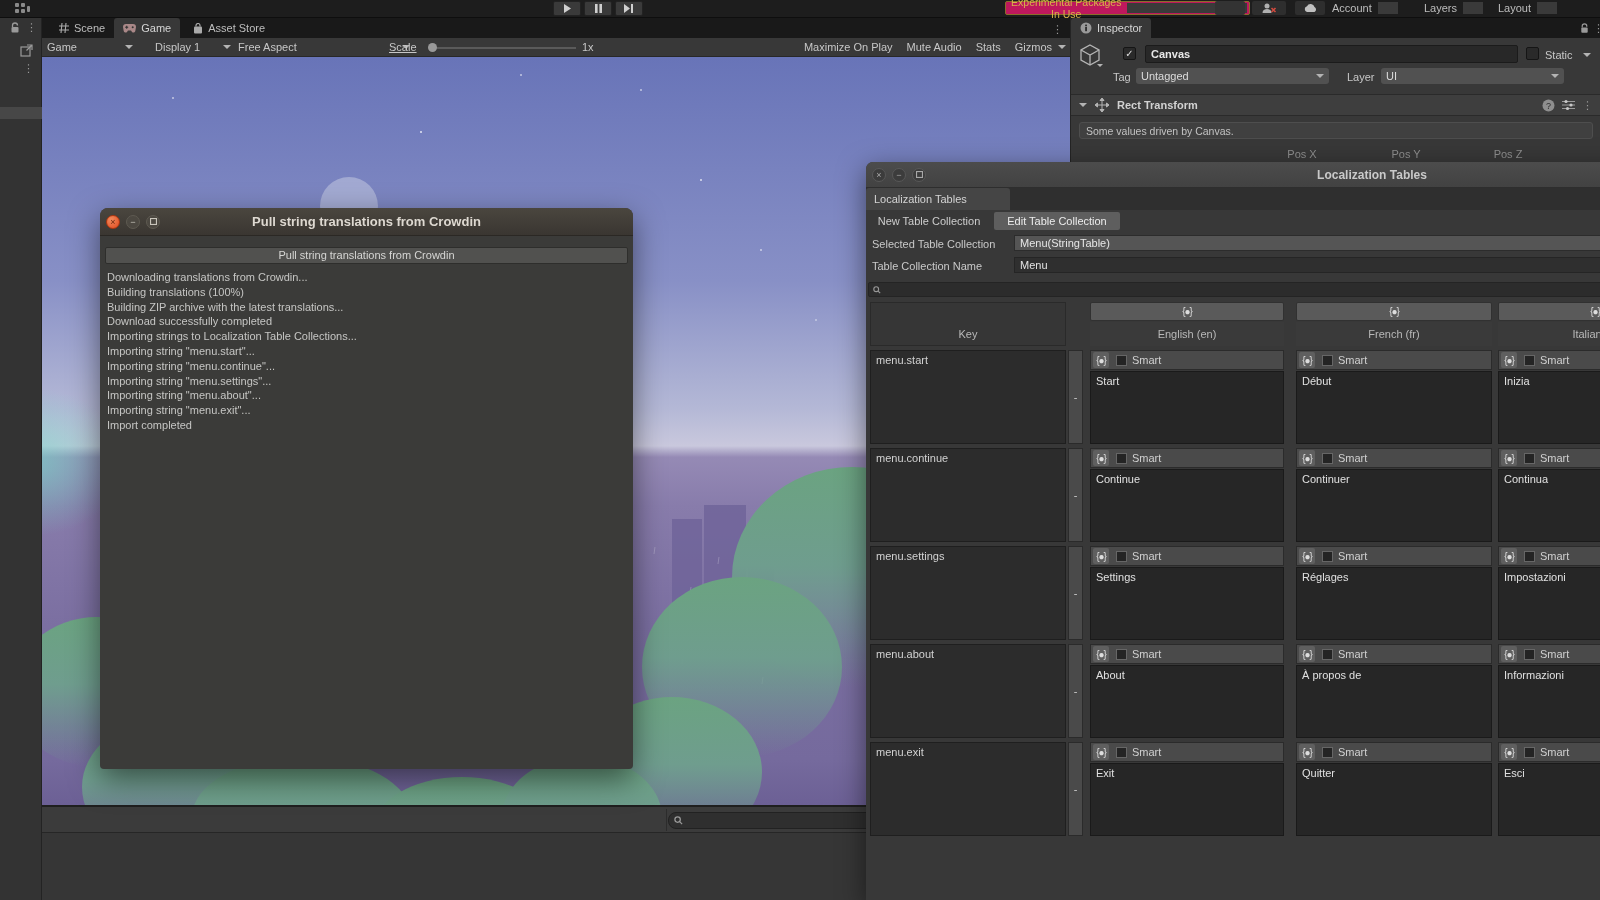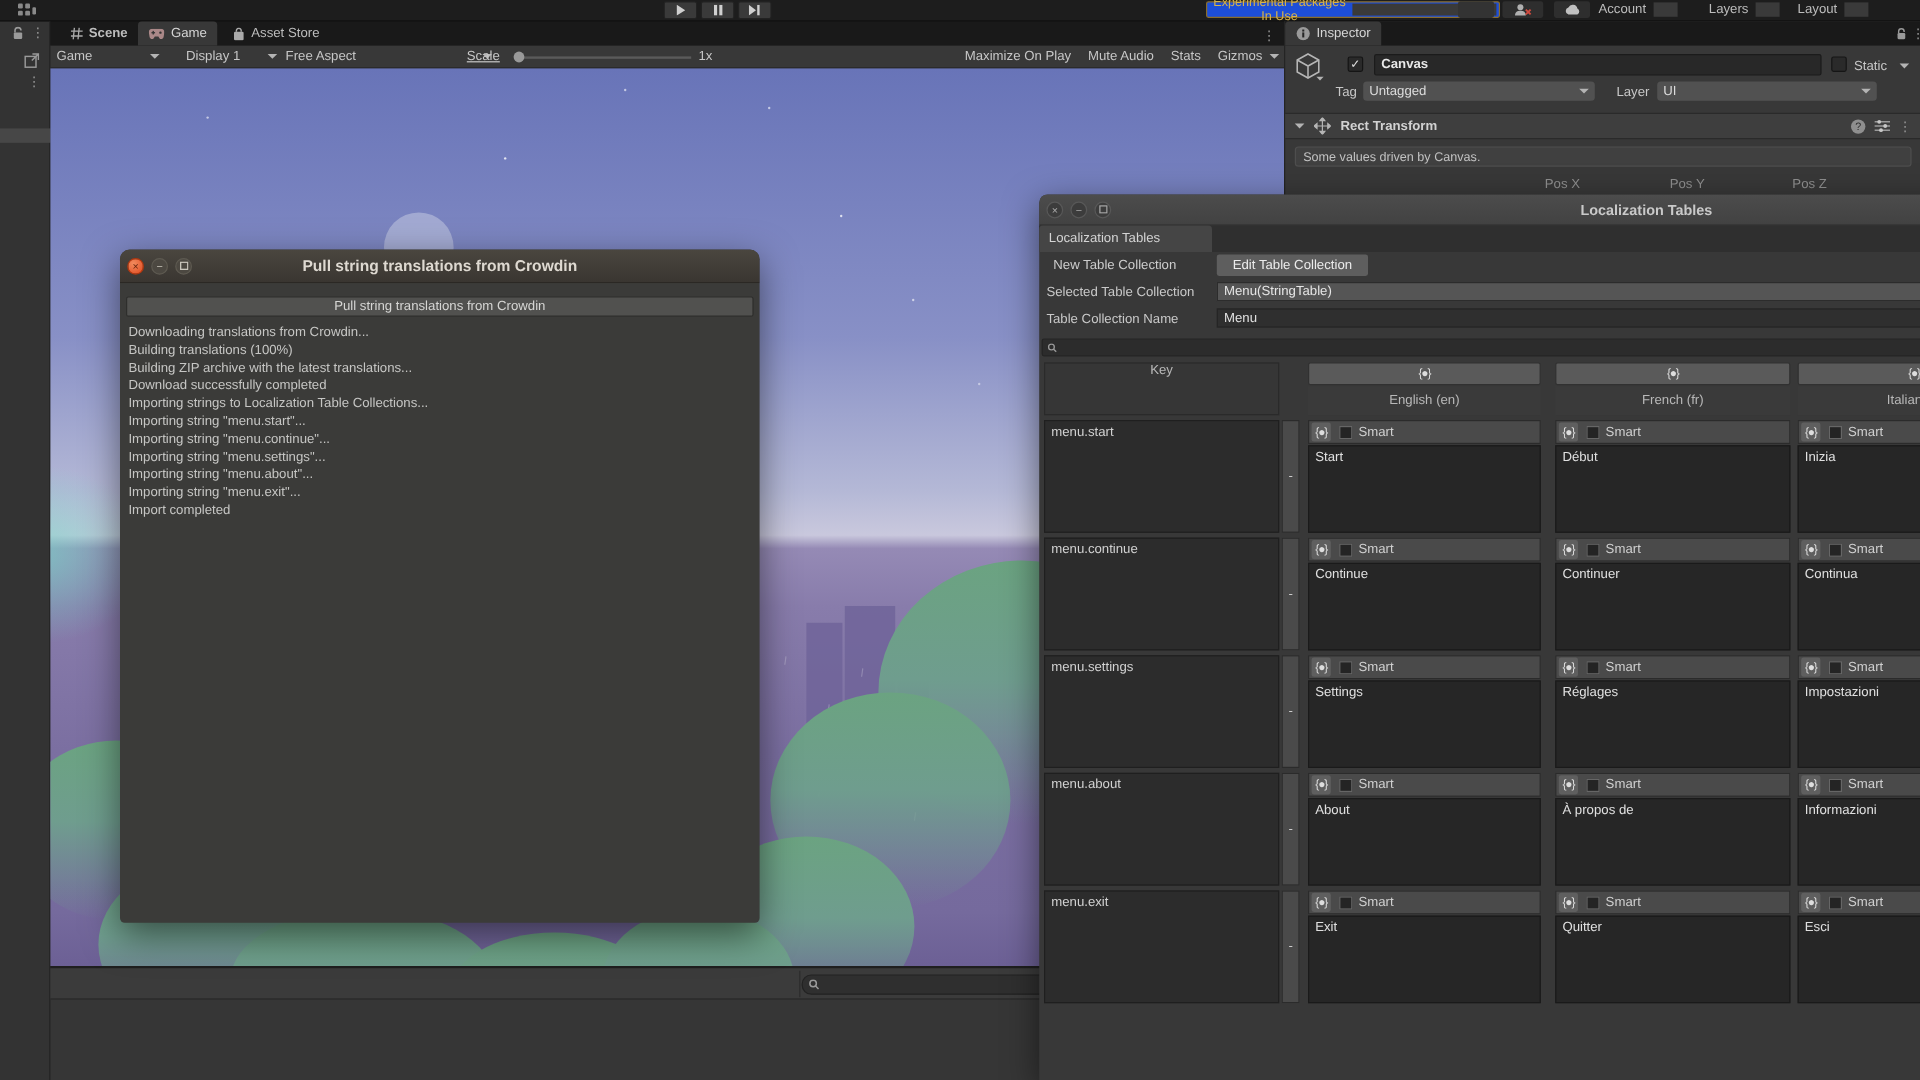--- a/index.html
+++ b/index.html
@@ -7,21 +7,21 @@
     font-family:"Liberation Sans", sans-serif; font-size:11px; color:#c8c8c8; }
   .abs { position:absolute; }
 
   
   #top-toolbar { position:absolute; left:0; top:0; width:1600px; height:18px;
     background:#1d1d1d; border-bottom:1px solid #0e0e0e; }
   .transport { position:absolute; left:553px; top:1px; display:flex; gap:3px; }
   .transport .tbtn { width:28px; height:15px; background:#3a3a3a; border:1px solid #222;
     border-radius:2px; display:flex; align-items:center; justify-content:center; }
   .exp-box { position:absolute; left:1005px; top:1px; width:245px; height:14px;
-    border:1px solid #8a6d2a; border-radius:2px; background:#1d4ed8; display:flex;
+    border:1px solid #8a6d2a; border-radius:2px; background:#be185d; display:flex;
     align-items:center; }
   .exp-box span { flex:1; text-align:center; color:#d9b44a; font-size:10.5px; }
   .exp-box .thumb { width:24px; height:10px; background:#3a3a3a; margin-right:2px; }
   .mini-btn { position:absolute; top:1px; height:14px; background:#333; border-radius:2px;
     display:flex; align-items:center; justify-content:center; }
   .dd-btn { position:absolute; top:1px; height:14px; display:flex; align-items:center;
     color:#bdbdbd; }
   .dd-btn .thumb { width:20px; height:12px; background:#3a3a3a; margin-left:6px; }
 
   
@@ -134,21 +134,21 @@
   #loc-table { position:absolute; left:0; top:138px; width:1012px; height:600px; }
   .col-key   { left:4px;   width:196px; }
   .col-en    { left:224px; width:194px; }
   .col-fr    { left:430px; width:196px; }
   .col-it    { left:632px; width:194px; }
   .hdr-btn { position:absolute; top:2px; height:19px; background:#5a5a5a; border:1px solid #313131;
     border-radius:2px; display:flex; align-items:center; justify-content:center; }
   .hdr-label { position:absolute; top:22px; height:24px; background:#3a3a3a; color:#b8b8b8;
     display:flex; align-items:center; justify-content:center; }
   .key-hdr { position:absolute; top:2px; height:44px; background:#363636; border:1px solid #2a2a2a;
-    color:#b8b8b8; display:flex; align-items:flex-start; justify-content:center; padding-bottom:5px; }
+    color:#b8b8b8; display:flex; align-items:flex-end; justify-content:center; padding-bottom:5px; }
   .trow { position:absolute; left:0; width:1012px; height:96px; }
   .key-cell { position:absolute; top:0; height:94px; background:#2c2c2c; border:1px solid #1f1f1f;
     color:#d2d2d2; padding:3px 5px; }
   .minus-strip { position:absolute; left:202px; top:0; width:15px; height:94px; background:#4a4a4a;
     border:1px solid #2b2b2b; color:#ccc; text-align:center; line-height:92px; }
   .smart-strip { position:absolute; top:0; height:20px; background:#4a4a4a; border:1px solid #2b2b2b;
     display:flex; align-items:center; }
   .pin-btn { width:16px; height:16px; background:#5f5f5f; border-radius:2px; margin-left:2px;
     display:flex; align-items:center; justify-content:center; }
   .smart-cb { width:11px; height:11px; background:#242424; border:1px solid #666; margin-left:7px; }
@@ -237,21 +237,21 @@
         <rect x="1" y="3" width="9" height="9" fill="none" stroke="#9a9a9a" stroke-width="1.2"></rect>
         <path d="M7 1 H12 V6 M12 1 L6.5 6.5" fill="none" stroke="#9a9a9a" stroke-width="1.2"></path>
       </svg>
   </span>
   <span class="abs kebab" style="left:23px;top:44px;">⋮</span>
   <div class="band"></div>
 </div>
 
 <div id="game-panel">
   <div class="tabbar" style="left:0;top:0;width:1028px;">
-    <div class="tab" style="margin-left:8px;font-weight:bold;">
+    <div class="tab" style="margin-left:8px;">
       <svg width="10" height="10" viewBox="0 0 10 10">
           <path d="M3 0 L2 10 M7 0 L6 10 M0 3 H10 M0 7 H10" stroke="#aaa" stroke-width="1.1" fill="none"></path>
         </svg>
       <span>Scene</span>
     </div>
     <div class="tab active">
       <svg width="13" height="9" viewBox="0 0 13 9">
           <path d="M3 0 H10 A3 3 0 0 1 13 3 L12.3 7 A2 2 0 0 1 9 8 L8 6.5 H5 L4 8 A2 2 0 0 1 .7 7 L0 3 A3 3 0 0 1 3 0 Z" fill="#a88"></path>
           <circle cx="9.7" cy="3.2" r="1" fill="#333"></circle>
           <rect x="2.2" y="2.7" width="3" height="1.1" fill="#333"></rect>
@@ -469,21 +469,21 @@
   </div>
   <div id="loc-tabrow">
     <div id="loc-tab">
       <span>Localization Tables</span>
     </div>
   </div>
   <div id="loc-btnrow">
     <div class="loc-togglebtn" style="left:2px;width:122px;">
       <span>New Table Collection</span>
     </div>
-    <div class="loc-togglebtn selected" style="left:128px;width:126px;margin-left:20px;">
+    <div class="loc-togglebtn selected" style="left:128px;width:126px;">
       <span>Edit Table Collection</span>
     </div>
   </div>
 
   <span class="loc-label" style="top:76px;">Selected Table Collection</span>
   <div class="loc-objfield" style="top:73px;">
     <span>Menu(StringTable)</span>
   </div>
   <span class="loc-label" style="top:98px;">Table Collection Name</span>
   <div class="loc-textfield" style="top:95px;">

